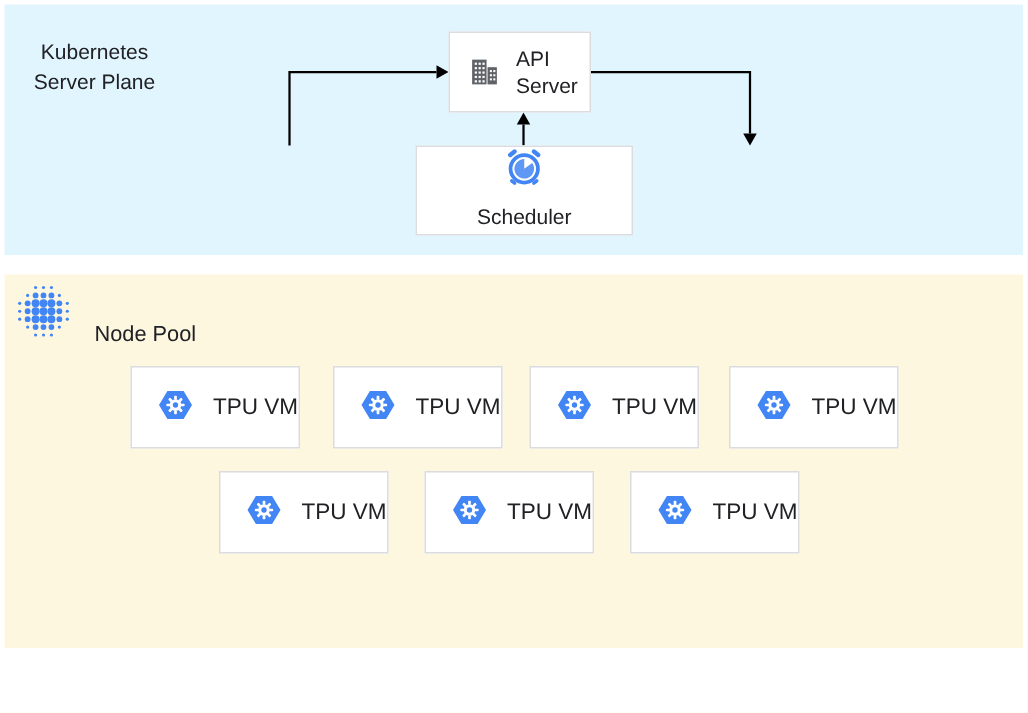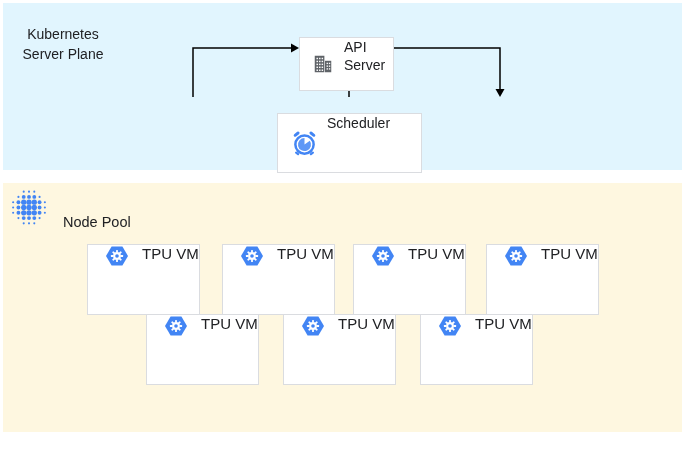--- a/index.html
+++ b/index.html
@@ -16,42 +16,42 @@
 
   .cp-label{
     position:absolute;left:8px;top:21px;width:104px;
     font-size:14px;line-height:20px;text-align:center;
   }
 
   .node{
     position:absolute;box-sizing:border-box;
     background:var(--node_bg,#FFFFFF);
     border:1px solid var(--node_border,#DADCE0);
-    display:flex;
-    font-size:14px;line-height:18px;margin-top:16px;
+    display:flex;align-items:center;
+    font-size:14px;line-height:18px;
   }
   .node .icon{flex:0 0 auto;display:flex;align-items:center;}
 
   .node-api{left:296px;top:18px;width:95px;height:54px;padding-left:12px;gap:10px;}
   .node-rc{left:120px;top:94px;width:140px;height:60px;padding-left:14px;gap:10px;}
-  .node-sched{left:274px;top:94px;width:145px;height:60px;padding-left:14px;gap:10px;}
+  .node-sched{left:274px;top:94px;width:145px;height:60px;gap:10px;flex-direction:column;}
   .node-storage{left:435px;top:94px;width:125px;height:60px;padding-left:13px;gap:10px;}
 
   .arrows{position:absolute;left:0;top:0;width:679px;height:167px;pointer-events:none;}
   .arrows polyline{fill:none;stroke:var(--arrow,#000000);stroke-width:1.5;}
   .arrows polygon{fill:var(--arrow,#000000);}
 
   .np-header{position:absolute;left:7px;top:6px;display:flex;align-items:flex-end;gap:15px;}
   .np-header .lbl{font-size:14.5px;}
 
   .tpu-box{
-    position:absolute;box-sizing:border-box;width:113px;height:71px;
+    position:absolute;box-sizing:border-box;width:113px;height:55px;
     background:var(--node_bg,#FFFFFF);
     border:1px solid var(--node_border,#DADCE0);
-    display:flex;align-items:flex-start;padding-left:17px;gap:13px;
+    display:flex;align-items:center;padding-left:17px;gap:13px;
     font-size:15px;
   }
 
   .caption{position:absolute;left:8px;top:449px;font-size:15px;}
   .defs-hidden{position:absolute;width:0;height:0;overflow:hidden;}
 </style>
 </head>
 <body>
 
 <svg class="defs-hidden" aria-hidden="true">

